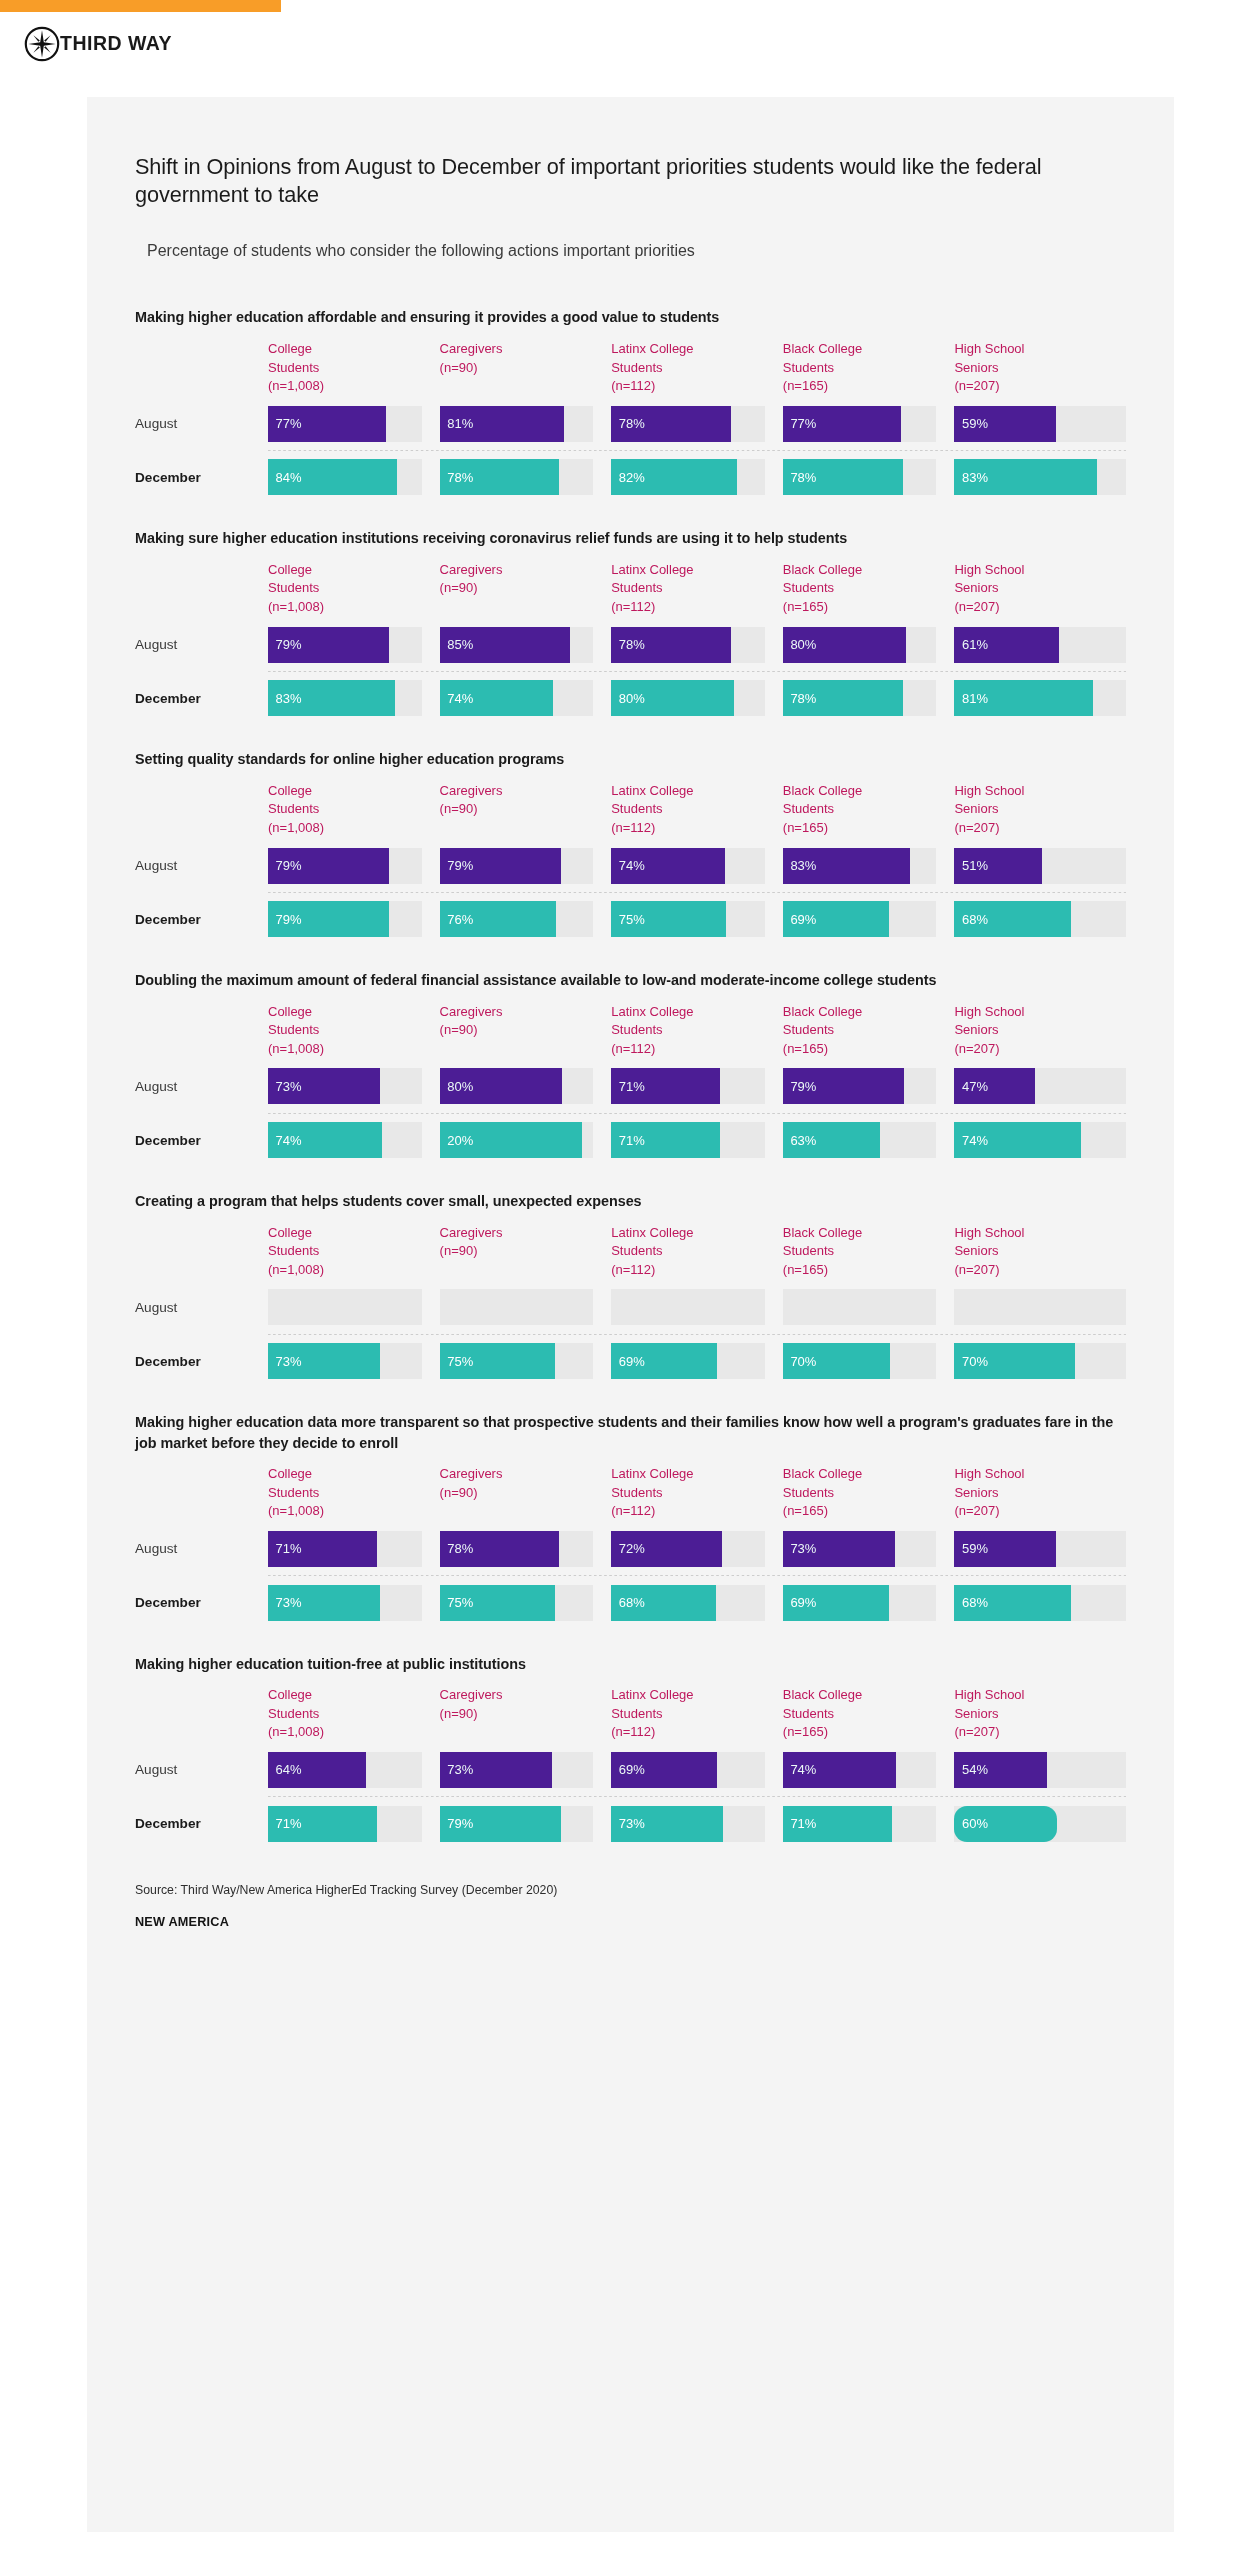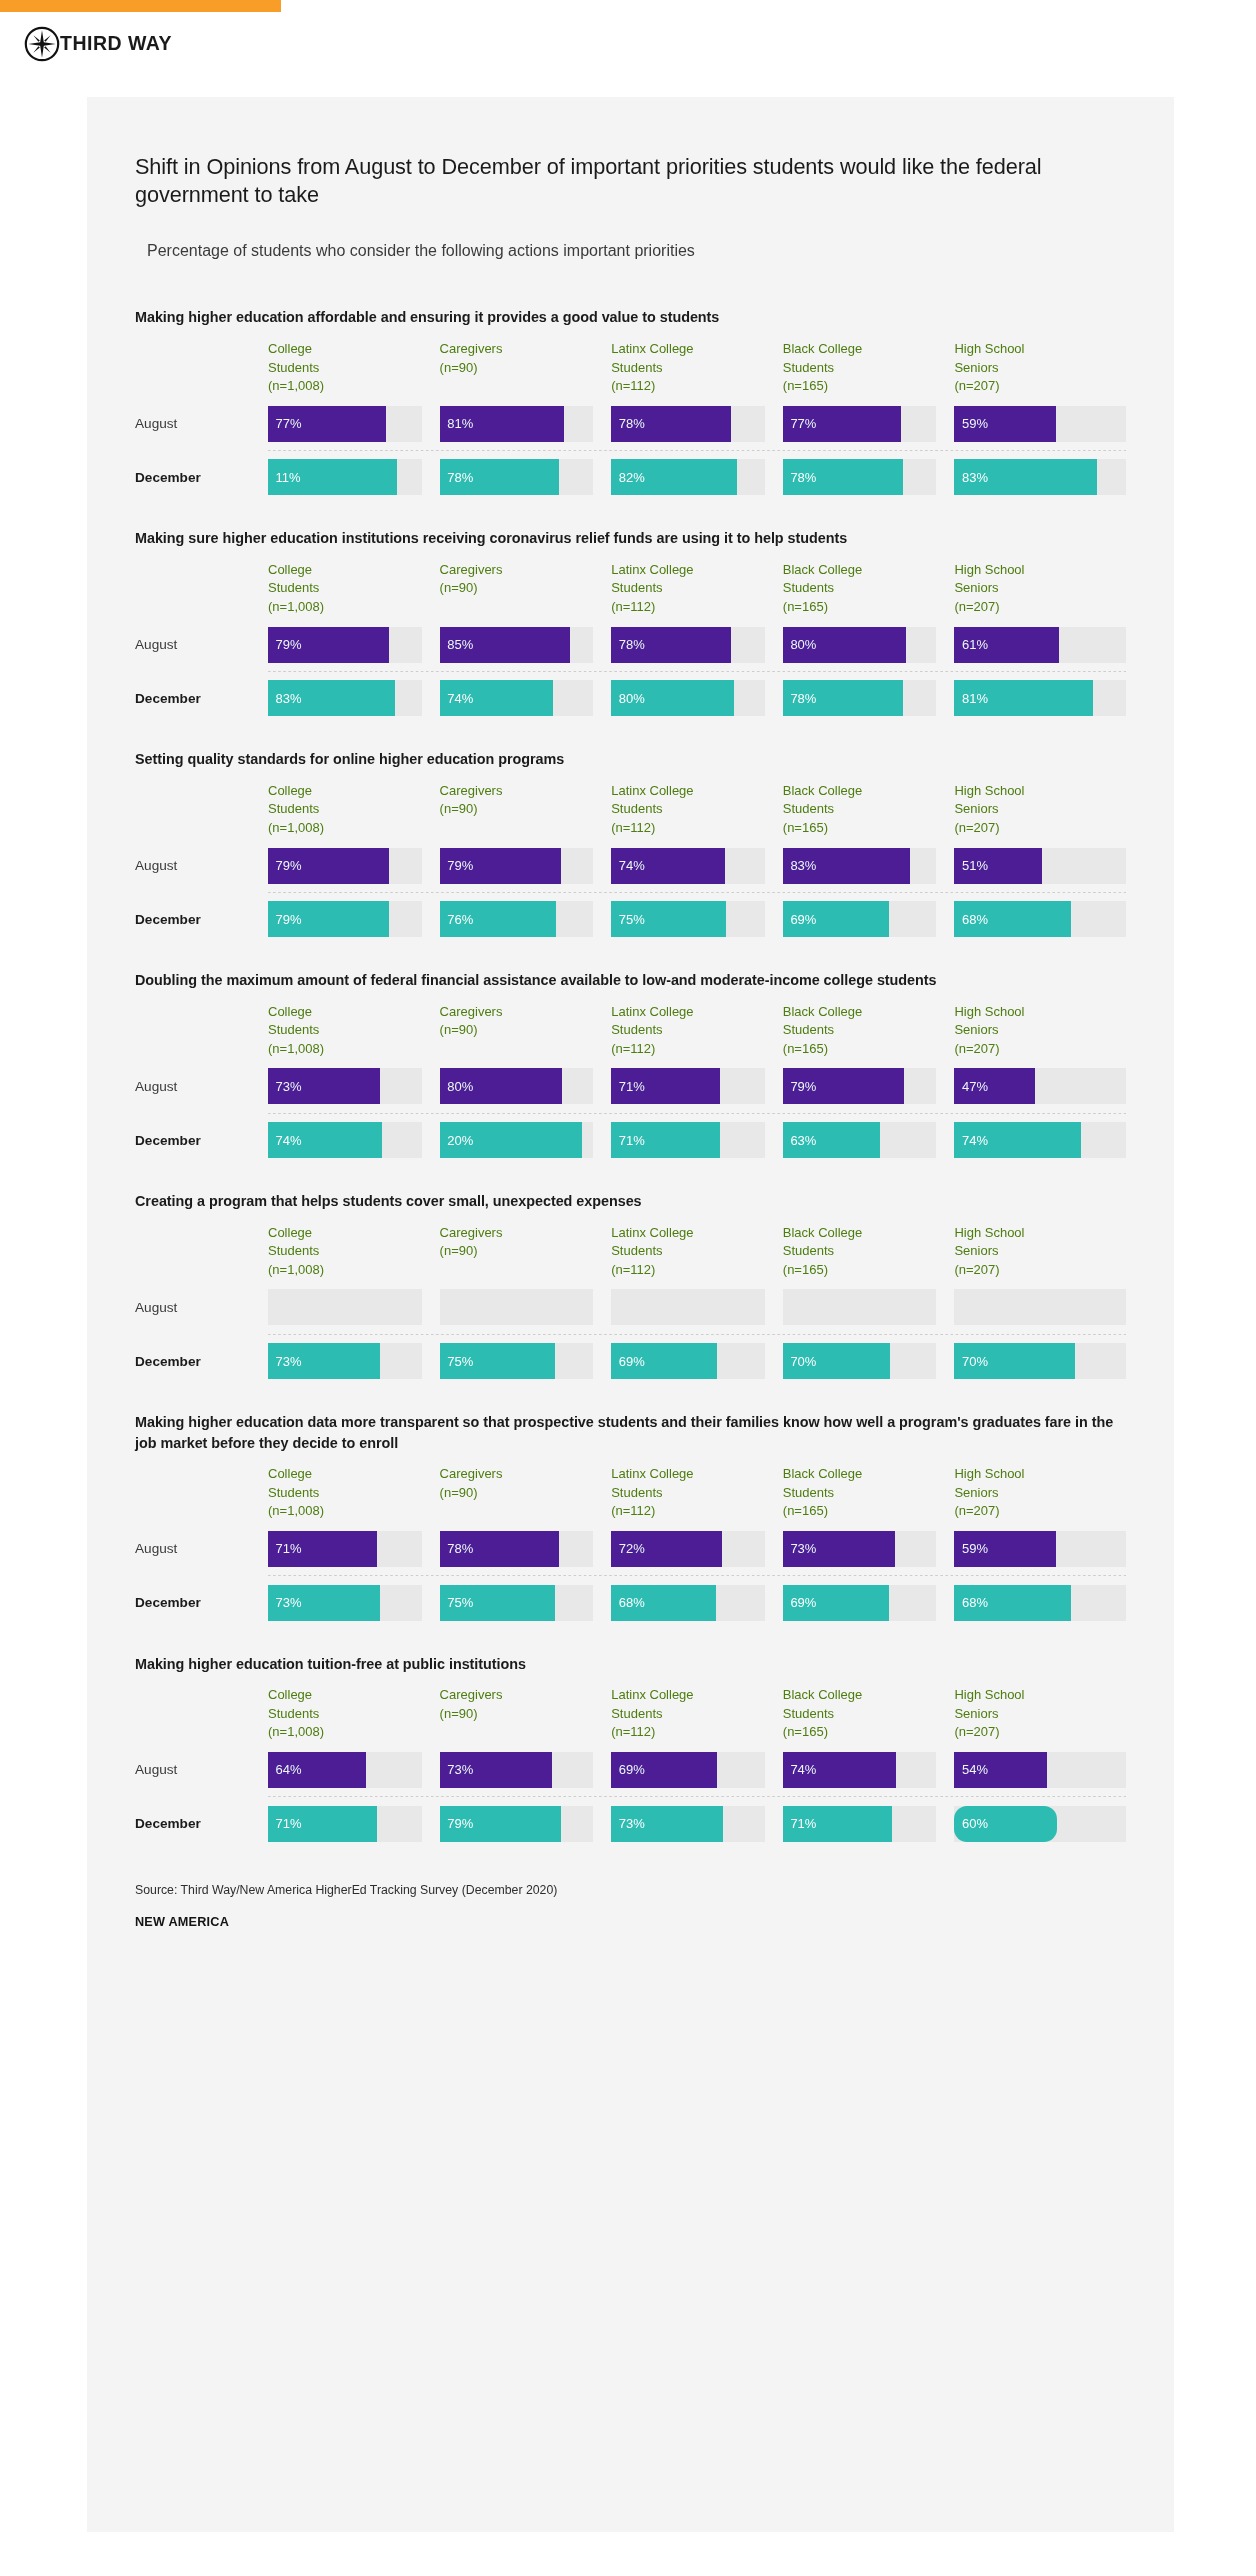--- a/index.html
+++ b/index.html
@@ -91,21 +91,21 @@
     grid-template-columns: 133px repeat(5, 1fr);
     column-gap: 0;
     margin-top: 12px;
   }
   .grid > .cell { padding-right: 18px; }
   .grid > .cell:last-child { padding-right: 0; }
 
   .col-header {
     font-size: 13px;
     line-height: 1.42;
-    color: #4d7c0f;
+    color: #be185d;
     padding-bottom: 10.2px;
     white-space: pre-line;
   }
 
   .row-label {
     font-size: 13.6px;
     color: #3a3a3a;
     display: flex;
     align-items: center;
     justify-content: flex-start;
@@ -261,21 +261,21 @@
             </div>
           </div>
           <div class="row-gap"></div>
           <div class="divider"></div>
           <div class="row-gap"></div>
           <div class="bar-row row-dec">
             <div class="cell row-label is-december">December</div>
             <div class="cell track-wrap">
               <div class="track">
                 <div class="bar" style="width: 84%;">
-                  <span class="bar-value">11%</span>
+                  <span class="bar-value">84%</span>
                 </div>
               </div>
             </div>
             <div class="cell track-wrap">
               <div class="track">
                 <div class="bar" style="width: 78%;">
                   <span class="bar-value">78%</span>
                 </div>
               </div>
             </div>

